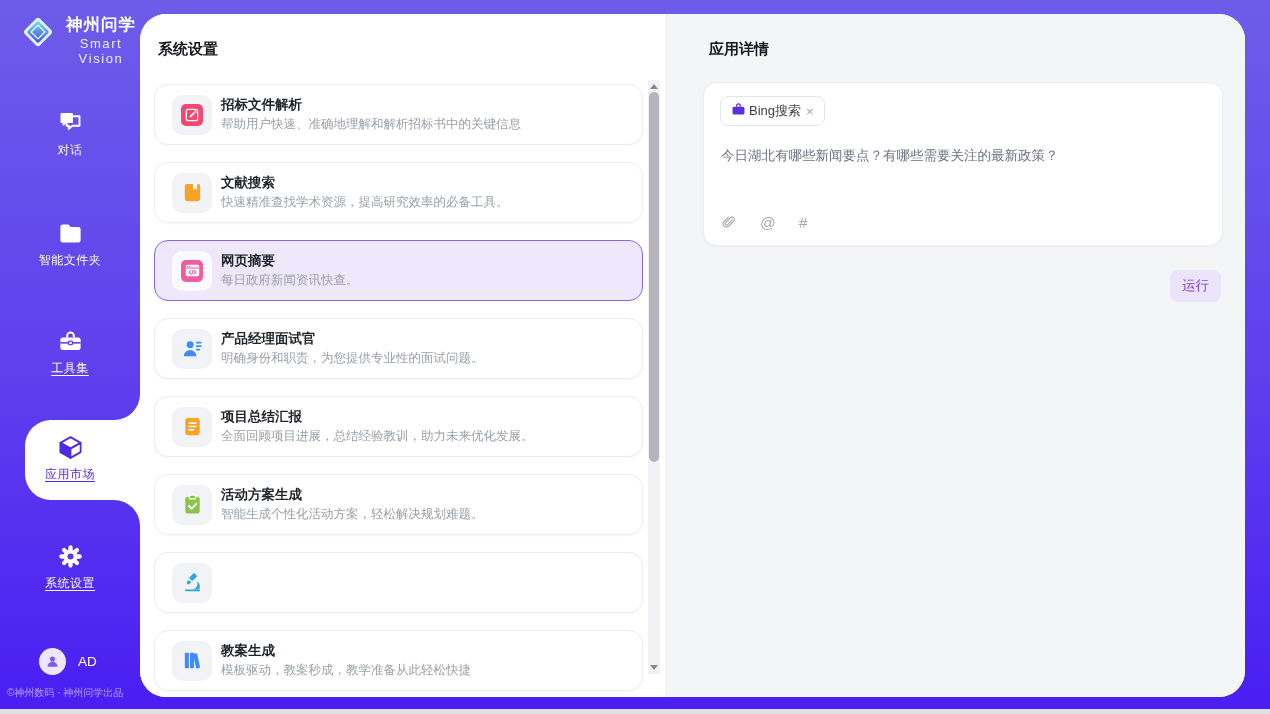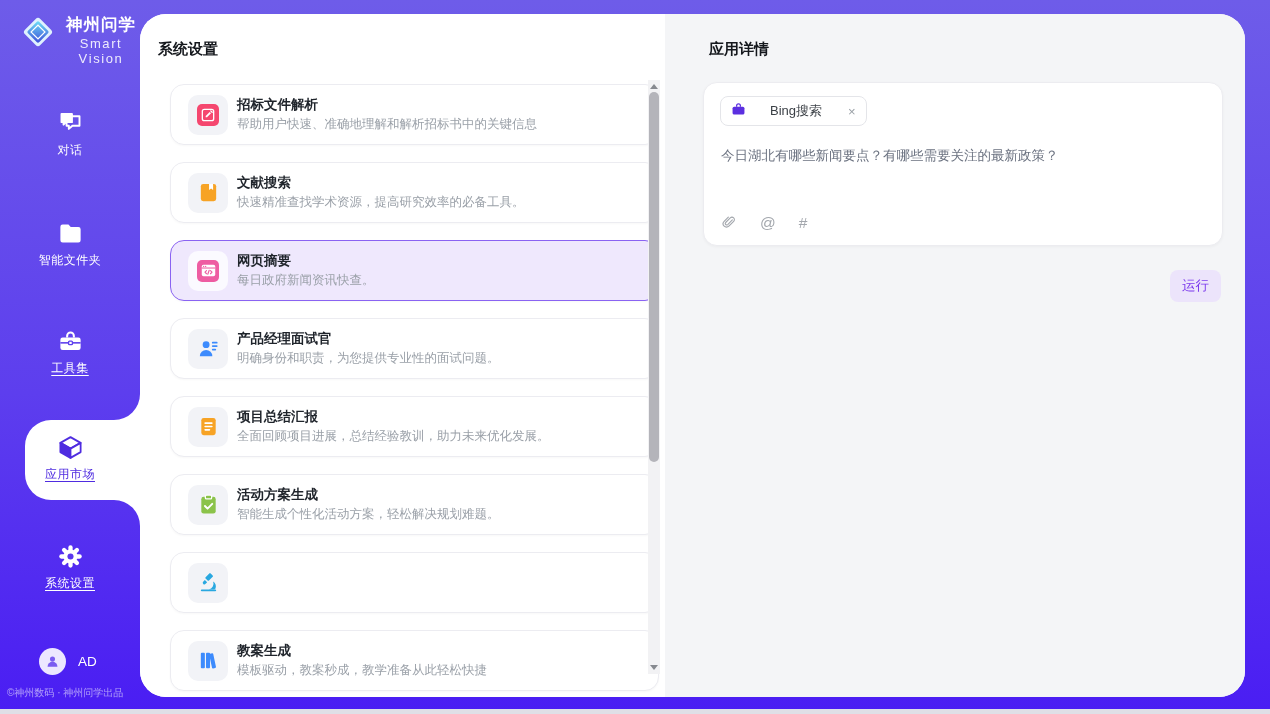--- a/index.html
+++ b/index.html
@@ -34,21 +34,21 @@
   
   .main-shell { position:absolute; left:140px; top:14px; width:1105px; height:683px;
                 border-radius:26px; overflow:hidden; display:flex; background:#fff; z-index:3; }
   .list-pane { position:relative; width:525px; flex:none; background:#fff; }
   .detail-pane { position:relative; flex:1; background:#f4f5f7; }
   .pane-title { position:absolute; top:26px; font-size:15px; font-weight:bold; color:#15181d; }
   .list-pane .pane-title { left:18px; }
   .detail-pane .pane-title { left:44px; }
 
   
-  .cards { position:absolute; left:30px; top:70px; width:489px; }
+  .cards { position:absolute; left:14px; top:70px; width:489px; }
   .app-card { height:61px; background:#fff; border:1px solid #ececf1; border-radius:14px;
               margin-bottom:17px; display:flex; align-items:center; padding:0 14px 0 17px;
               cursor:pointer; box-shadow:0 1px 2px rgba(17,24,39,.03); }
   .app-card.selected { background:#efe8fd; border:1.5px solid #8a63f2; }
   .app-icon { width:40px; height:40px; border-radius:10px; background:#f2f3f7; flex:none;
               display:flex; align-items:center; justify-content:center; }
   .app-card.selected .app-icon { background:#fbfaff; }
   .tile { width:22px; height:22px; border-radius:5px; display:flex; align-items:center; justify-content:center; }
   .app-text { margin-left:9px; min-width:0; }
   .app-title { font-size:13.5px; font-weight:bold; color:#1f242b; }
@@ -59,21 +59,21 @@
   .sb-arrow { position:absolute; left:2px; width:0; height:0;
               border-left:4px solid transparent; border-right:4px solid transparent; }
   .sb-arrow.up { top:4px; border-bottom:5px solid #86898f; }
   .sb-arrow.down { bottom:4px; border-top:5px solid #86898f; }
   .sb-thumb { position:absolute; left:1px; top:12px; width:10px; height:370px; background:#b4b4ba; border-radius:5px; }
 
   
   .detail-card { position:absolute; left:38px; top:68px; width:520px; height:164px; background:#fff;
                  border:1px solid #ececf0; border-radius:14px; box-shadow:0 1px 3px rgba(0,0,0,.04); }
   .tool-tag { position:absolute; left:16px; top:13px; height:30px; display:inline-flex; align-items:center;
-              gap:24px; padding:0 10px; background:#fff; border:1px solid #e4e5e9; border-radius:8px; cursor:pointer; }
+              gap:3px; padding:0 10px; background:#fff; border:1px solid #e4e5e9; border-radius:8px; cursor:pointer; }
   .tool-tag-label { font-size:13px; color:#3a3f45; }
   .tag-close { font-size:13px; color:#9aa0a6; margin-left:2px; cursor:pointer; line-height:1; }
   .query-text { position:absolute; left:17px; top:64px; right:16px; font-size:13.5px; color:#6b7280; cursor:text; }
   .attach-row { position:absolute; left:17px; bottom:14px; display:flex; align-items:center; gap:23px; }
   .attach-row .char-ic { font-size:15.5px; color:#a3a7ad; line-height:1; cursor:pointer; }
   .attach-ic { display:flex; align-items:center; cursor:pointer; }
   .run-btn { position:absolute; top:256px; right:24px; width:51px; height:32px; border:none; border-radius:8px;
              background:#ece4fb; color:#7c3aed; font-size:13.5px; cursor:pointer;
              font-family:"Liberation Sans","DejaVu Sans",sans-serif; }
 </style>

